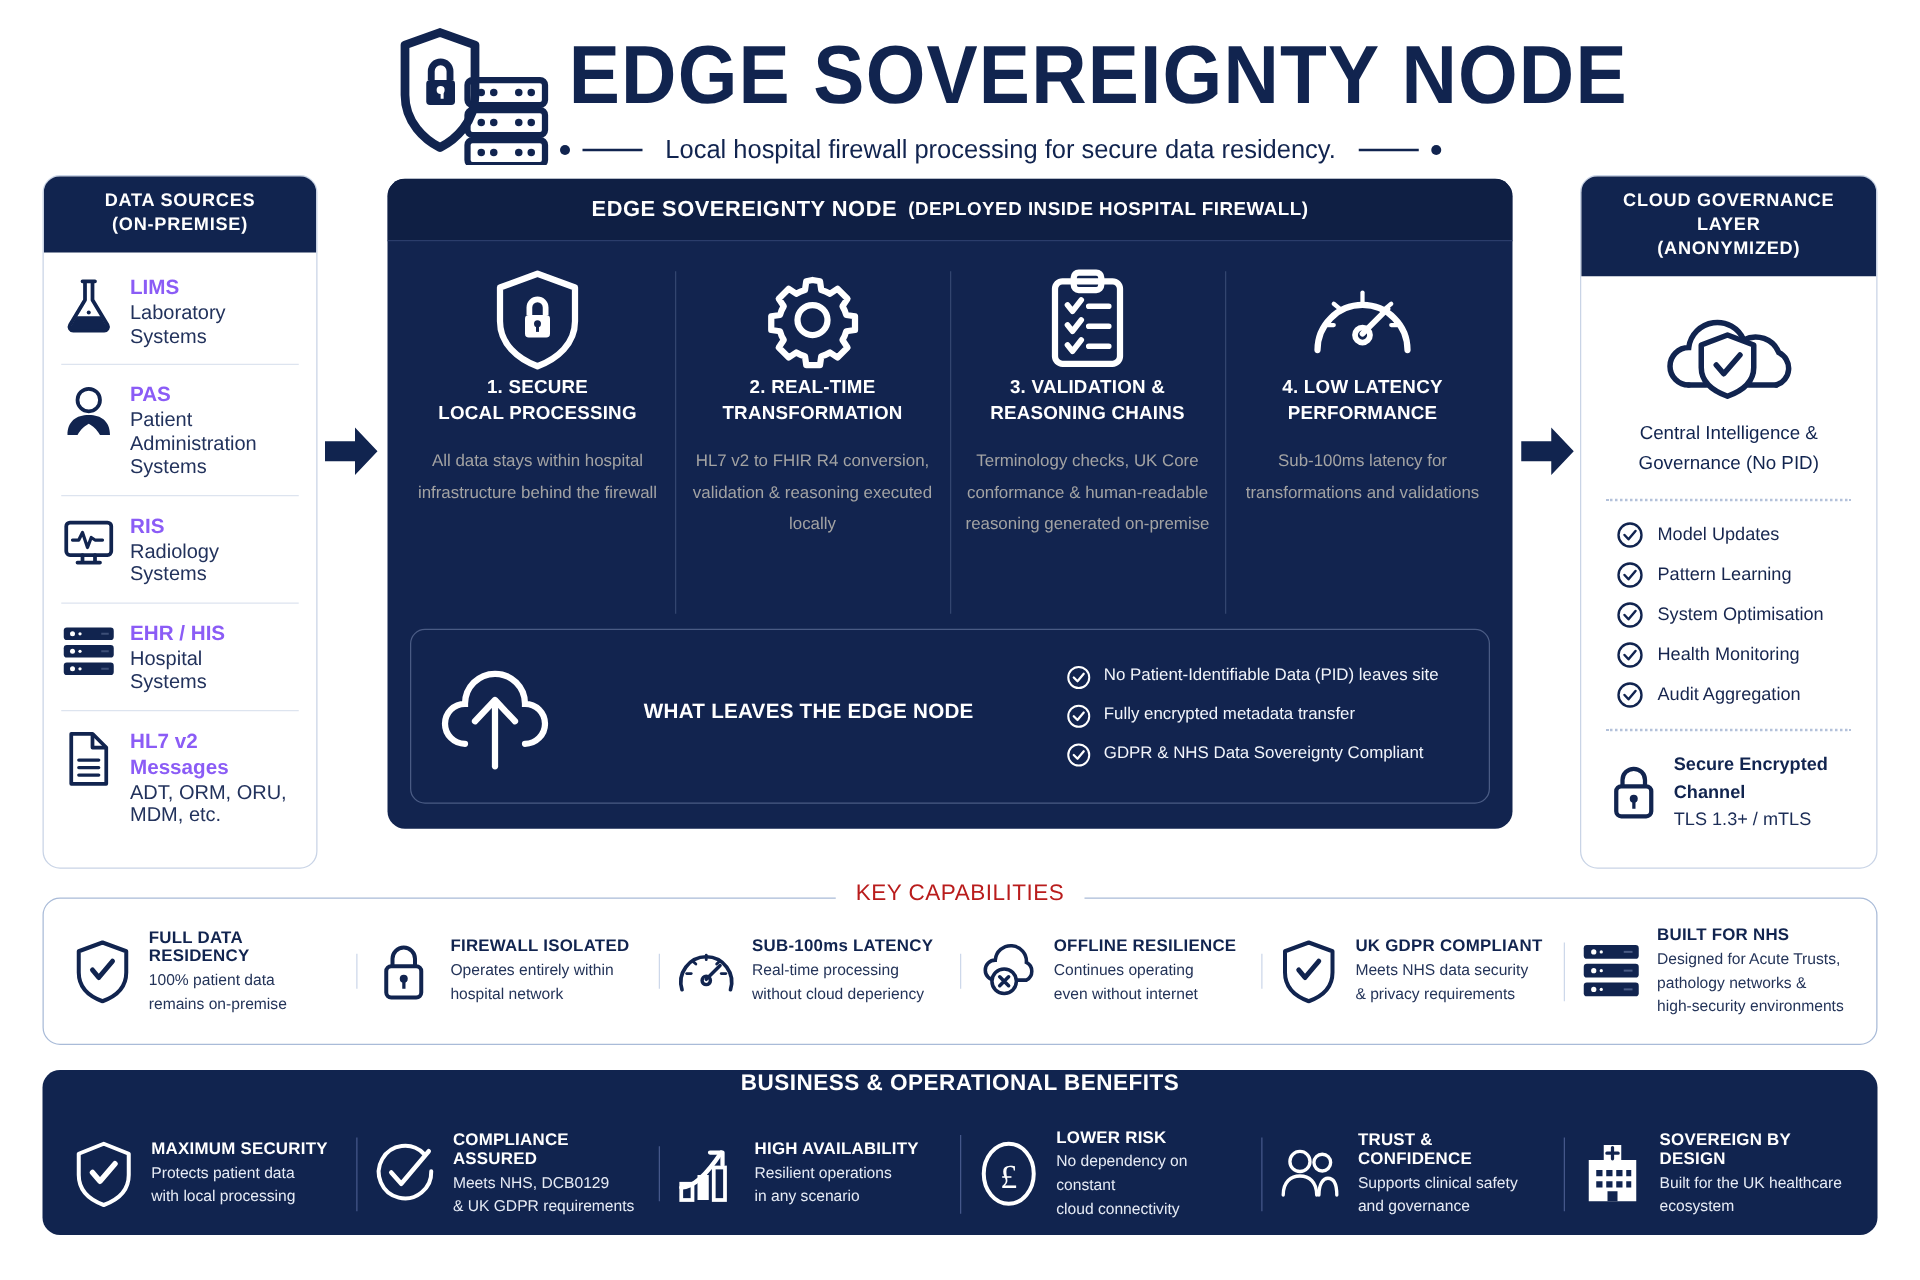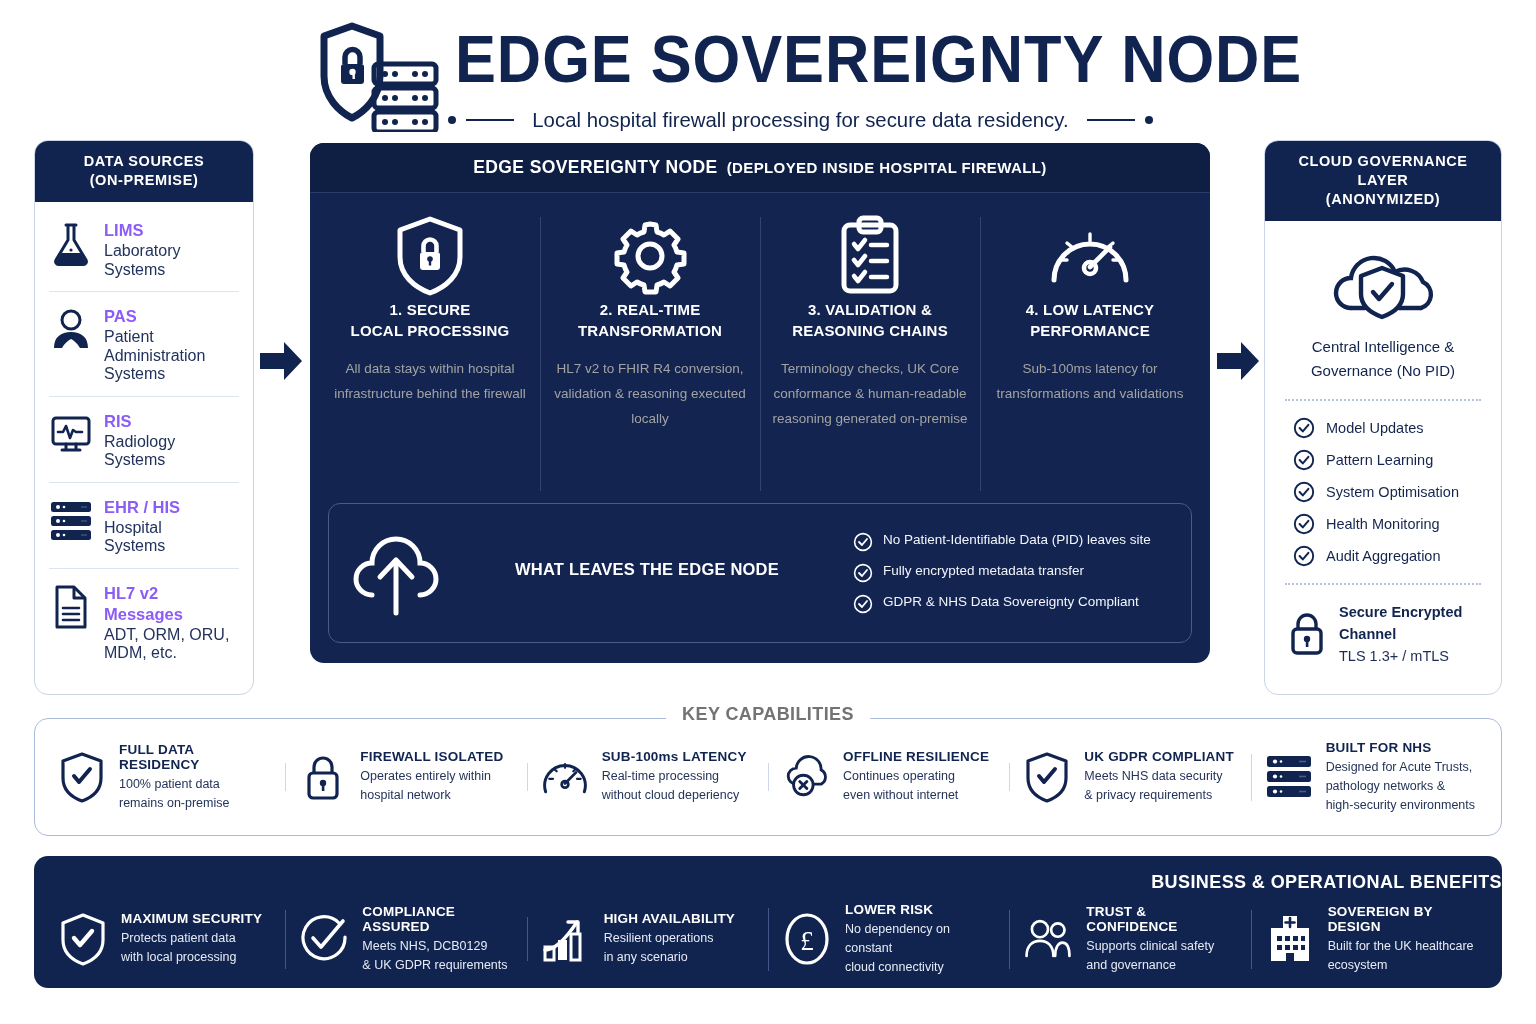--- a/index.html
+++ b/index.html
@@ -113,37 +113,37 @@
   .secure-text-1 { font-size: 14.5px; font-weight: bold; color: #11244f; line-height: 22px; }
   .secure-text-2 { font-size: 14.5px; color: #1b2c56; line-height: 22px; }
 
   
   .cap-section { position: absolute; left: 34px; top: 718px; width: 1468px; height: 118px; }
   .cap-box {
     position: absolute; inset: 0; border: 1px solid #a9bbd8; border-radius: 14px; background: #fff;
   }
   .cap-legend {
     position: absolute; left: 50%; top: -14px; transform: translateX(-50%);
-    background: #fff; padding: 0 16px; font-size: 18px; font-weight: bold;
-    color: #737373; letter-spacing: 0.4px; white-space: nowrap;
+    background: #fff; padding: 0 16px; font-size: 18px; font-weight: normal;
+    color: #b91c1c; letter-spacing: 0.4px; white-space: nowrap;
   }
   .cap-row { position: absolute; inset: 0; display: flex; align-items: center; padding: 0 10px; }
   .cap-item { flex: 1; display: flex; align-items: center; gap: 13px; padding: 0 14px; position: relative; }
   .cap-item + .cap-item::before {
     content: ""; position: absolute; left: 0; top: 14px; bottom: 14px; width: 1px; background: #cdd8ea;
   }
   .cap-icon { flex: none; width: 48px; display: flex; align-items: center; justify-content: center; }
   .cap-title { font-size: 13.5px; font-weight: bold; color: #11244f; letter-spacing: 0.2px; }
   .cap-desc { font-size: 12.5px; color: #243459; line-height: 19px; margin-top: 3px; }
 
   
   .ben-section { position: absolute; left: 34px; top: 856px; width: 1468px; height: 132px; }
   .ben-box { position: absolute; inset: 0; background: #11244f; border-radius: 14px; }
   .ben-title {
-    position: absolute; left: 0; right: 0; top: 16px; text-align: right;
+    position: absolute; left: 0; right: 0; top: 0; text-align: center;
     color: #fff; font-size: 18px; font-weight: bold; letter-spacing: 0.4px;
   }
   .ben-row { position: absolute; left: 10px; right: 10px; top: 46px; bottom: 12px; display: flex; align-items: center; }
   .ben-item { flex: 1; display: flex; align-items: center; gap: 13px; padding: 0 14px; position: relative; }
   .ben-item + .ben-item::before {
     content: ""; position: absolute; left: 0; top: 6px; bottom: 6px; width: 1px; background: #45578a;
   }
   .ben-icon { flex: none; width: 50px; display: flex; align-items: center; justify-content: center; }
   .ben-title-s { font-size: 13.5px; font-weight: bold; color: #fff; letter-spacing: 0.2px; }
   .ben-desc { font-size: 12.5px; color: #e6ebf5; line-height: 19px; margin-top: 3px; }

